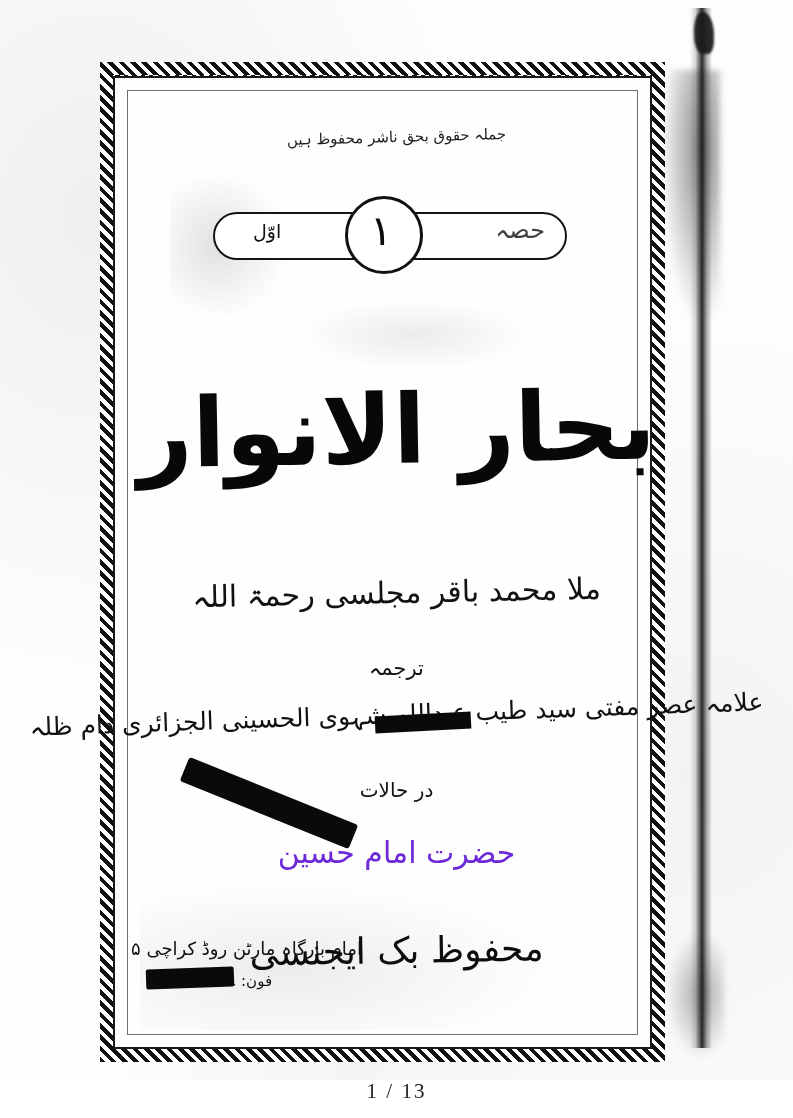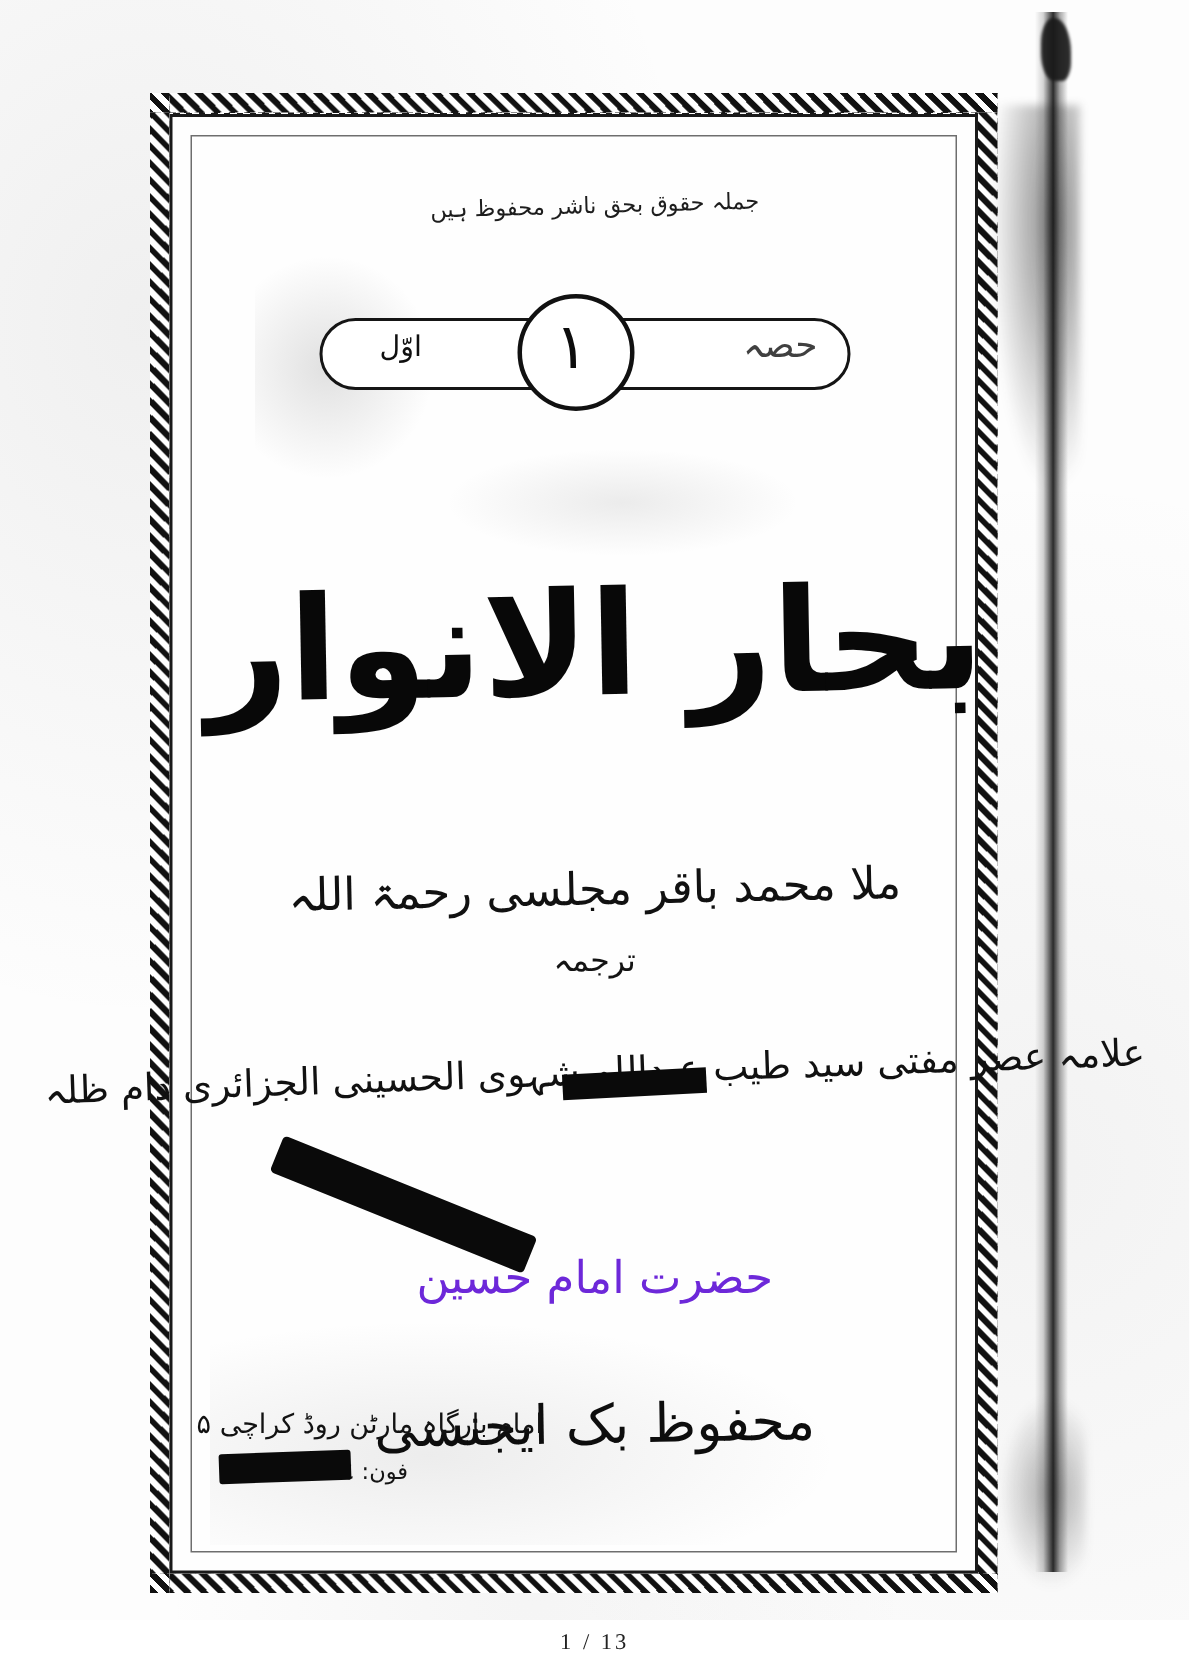--- a/index.html
+++ b/index.html
@@ -212,21 +212,21 @@
     transform: rotate(-1deg);
   }
 
   #author-line {
     top: 575px;
     font-size: 30px;
     color: #111;
     transform: rotate(-1.2deg);
   }
   #translation-label {
-    top: 628px;
+    top: 656px;
     font-size: 21px;
     color: #131313;
   }
   #translator-line {
     top: 700px;
     font-size: 25px;
     color: #111;
     transform: rotate(-2deg);
   }
   #about-label {
@@ -309,21 +309,21 @@
   }
 
   
   #page-footer {
     position: absolute;
     left: 0;
     bottom: 14px;
     width: 793px;
     text-align: center;
     font-family: "Liberation Serif", serif;
-    font-size: 15px;
+    font-size: 21px;
     color: #222;
     letter-spacing: 2px;
   }
 </style>
 </head>
 <body>
 
 <div id="scan-page">
 
   <div class="scan-noise"></div>
@@ -347,20 +347,21 @@
   </div>
 
   <div class="urdu" id="main-title">بحار الانوار</div>
 
   <div class="urdu" id="author-line">ملا محمد باقر مجلسی رحمۃ اللہ</div>
 
   <div class="urdu" id="translation-label">ترجمہ</div>
 
   <div class="urdu" id="translator-line">علامہ عصر مفتی سید طیب عبداللہ شہوی الحسینی الجزائری دام ظلہ</div>
 
+  <div class="urdu" id="about-label">در حالات</div>
 
   <div class="urdu" id="subject-line">حضرت امام حسین</div>
 
   <div class="urdu" id="publisher-line">محفوظ بک ایجنسی</div>
   <div class="urdu" id="address-line">امام بارگاہ مارٹن روڈ کراچی ۵</div>
   <div id="phone-line">فون: ٧١٨٨٤</div>
 
   <div class="redaction" id="redaction-translator"></div>
   <div class="redaction" id="redaction-diagonal"></div>
   <div class="redaction" id="redaction-phone"></div>

